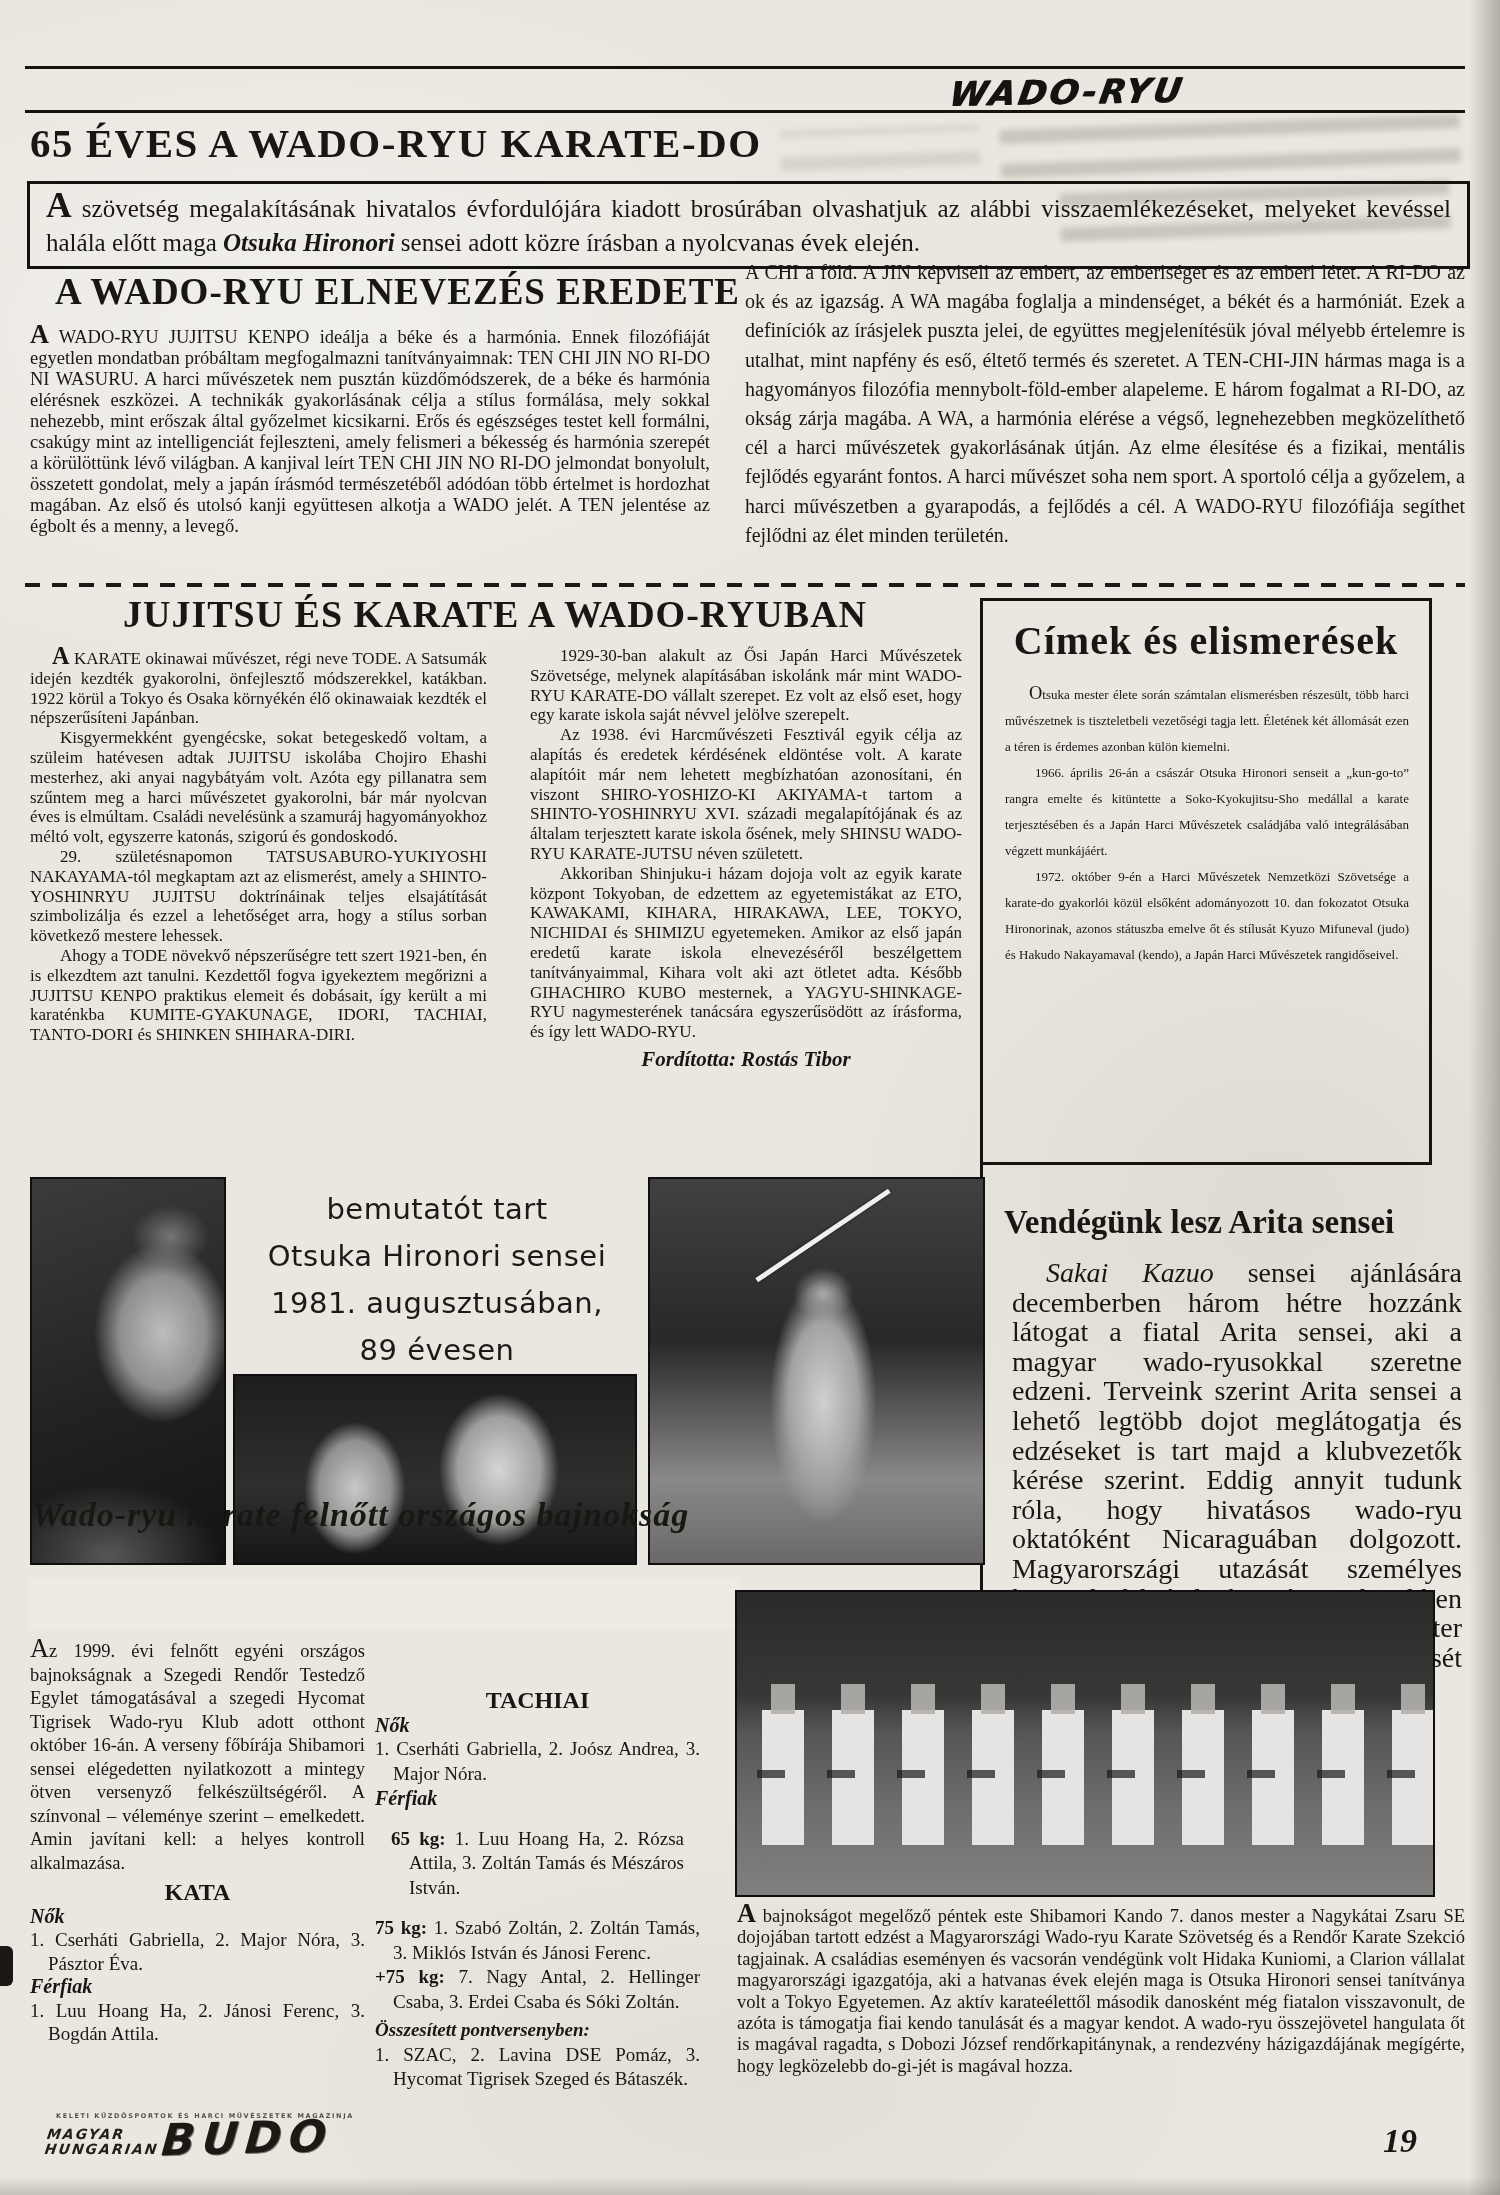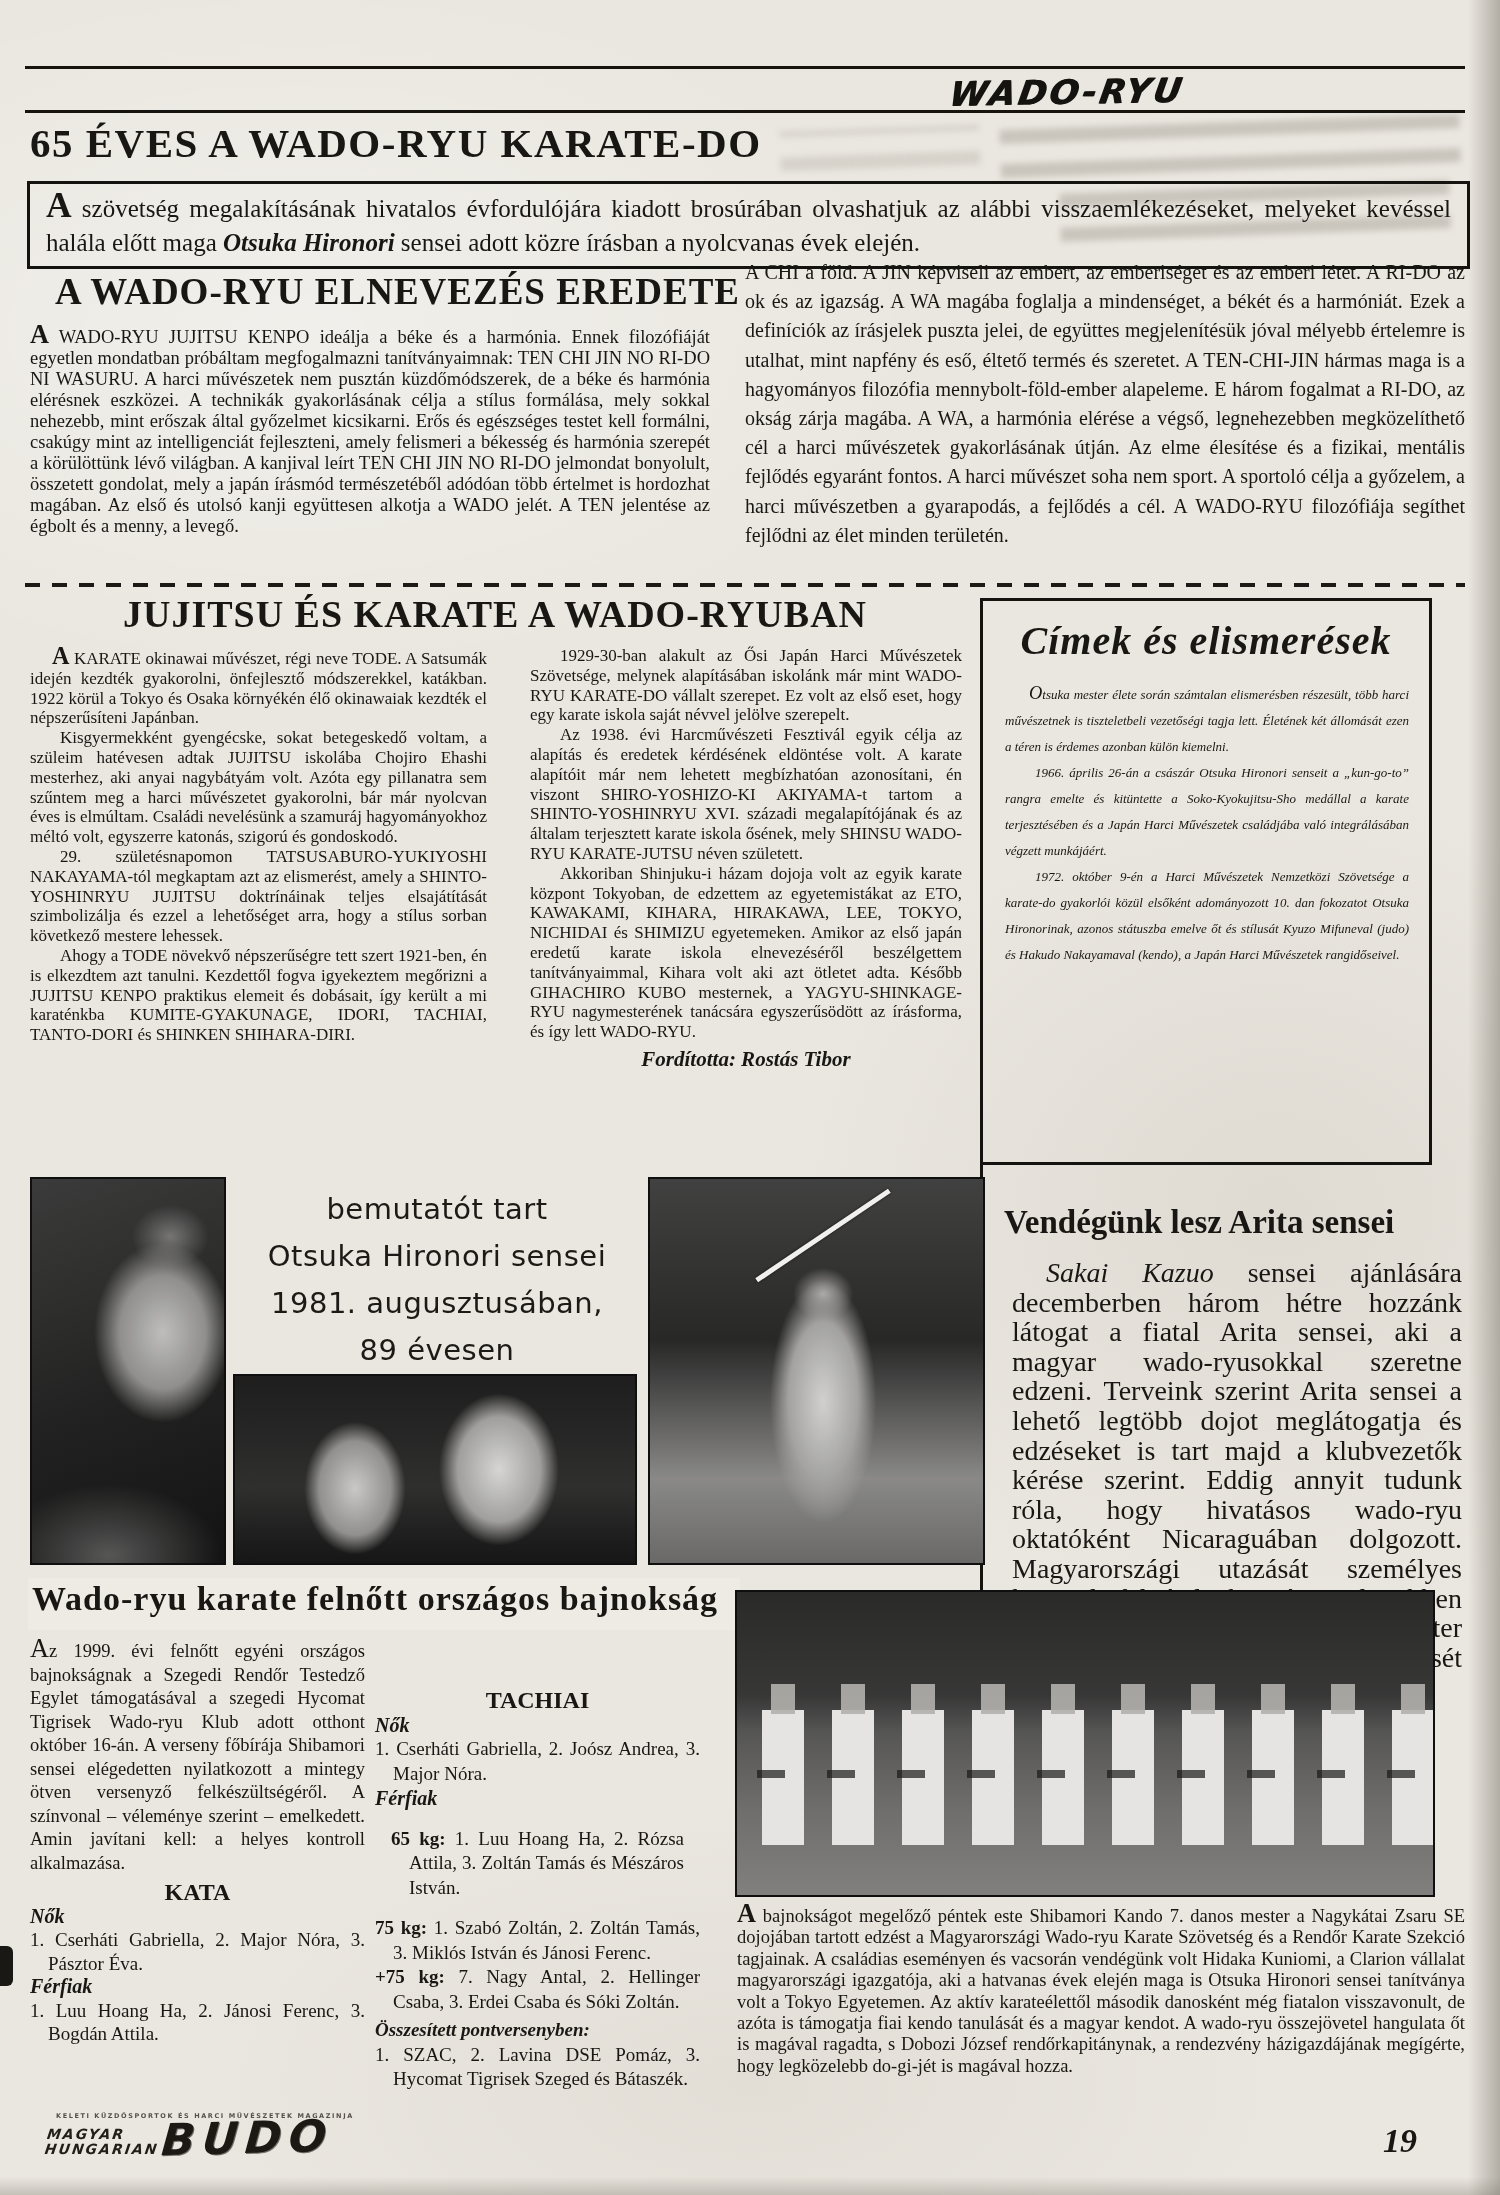--- a/index.html
+++ b/index.html
@@ -26,21 +26,21 @@
   }
   .cap{font-size:1.42em;line-height:.8;font-weight:700;}
   .serif-head{font-weight:600;letter-spacing:1px;white-space:nowrap;}
   .body-just{text-align:justify;}
   .body-just p{margin:0;}
   .ind p{text-indent:30px;}
   .dashed-div{
     height:4px;
     background:repeating-linear-gradient(90deg,#1c1a16 0 15px,transparent 15px 27px);
   }
-  .box{border:3px solid #15130f;font-style:italic;}
+  .box{border:3px solid #15130f;}
   .sig{font-style:italic;font-weight:700;text-align:center;}
   .rounded-caption{
     font-family:"DejaVu Sans", sans-serif;font-size:29px;line-height:47px;
     text-align:center;color:#1c1a16;letter-spacing:.5px;
   }
   .photo{border:2px solid #111;box-sizing:border-box;filter:saturate(.1) contrast(1.02);}
   .photo-otsuka{
     background:
       radial-gradient(95px 125px at 68% 40%, #c3bbb0 0%, #968e83 45%, rgba(60,55,50,0) 72%),
       radial-gradient(55px 45px at 72% 15%, #7b756c 0%, rgba(0,0,0,0) 70%),
@@ -163,21 +163,21 @@
     <div>Otsuka Hironori sensei</div>
     <div>1981. augusztusában,</div>
     <div>89 évesen</div>
   </div>
   <div class="abs photo photo-pair" style="left:233px;top:1374px;width:404px;height:191px;"></div>
   <div class="abs photo photo-sword" style="left:648px;top:1177px;width:337px;height:388px;">
     <div class="sword-blade"></div>
   </div>
 
   <div class="abs" style="left:28px;top:1578px;width:712px;height:52px;background:rgba(238,235,228,.9);"></div>
-  <div class="abs serif-head" style="left:32px;top:1580px;font-size:34px;font-weight:700;">Wado-ryu karate felnőtt országos bajnokság</div>
+  <div class="abs serif-head" style="left:32px;top:1496px;font-size:34px;font-weight:700;font-style:italic;">Wado-ryu karate felnőtt országos bajnokság</div>
 
   <div class="abs body-just" style="left:30px;top:1638px;width:335px;font-size:18.5px;line-height:23.5px;">
     <p><span class="cap" style="font-weight:400;">A</span><span>z 1999. évi felnőtt egyéni országos bajnokságnak a Szegedi Rendőr Testedző Egylet támogatásával a szegedi Hycomat Tigrisek Wado-ryu Klub adott otthont október 16-án. A verseny főbírája Shibamori sensei elégedetten nyilatkozott a mintegy ötven versenyző felkészültségéről. A színvonal – véleménye szerint – emelkedett. Amin javítani kell: a helyes kontroll alkalmazása.</span></p>
     <p class="center-head" style="font-size:24px;margin-top:6px;">KATA</p>
     <p class="label-bi" style="font-size:20px;">Nők</p>
     <p class="hang" style="font-size:19px;">1. Cserháti Gabriella, 2. Major Nóra, 3. Pásztor Éva.</p>
     <p class="label-bi" style="font-size:20px;">Férfiak</p>
     <p class="hang" style="font-size:19px;">1. Luu Hoang Ha, 2. Jánosi Ferenc, 3. Bogdán Attila.</p>
   </div>
 

